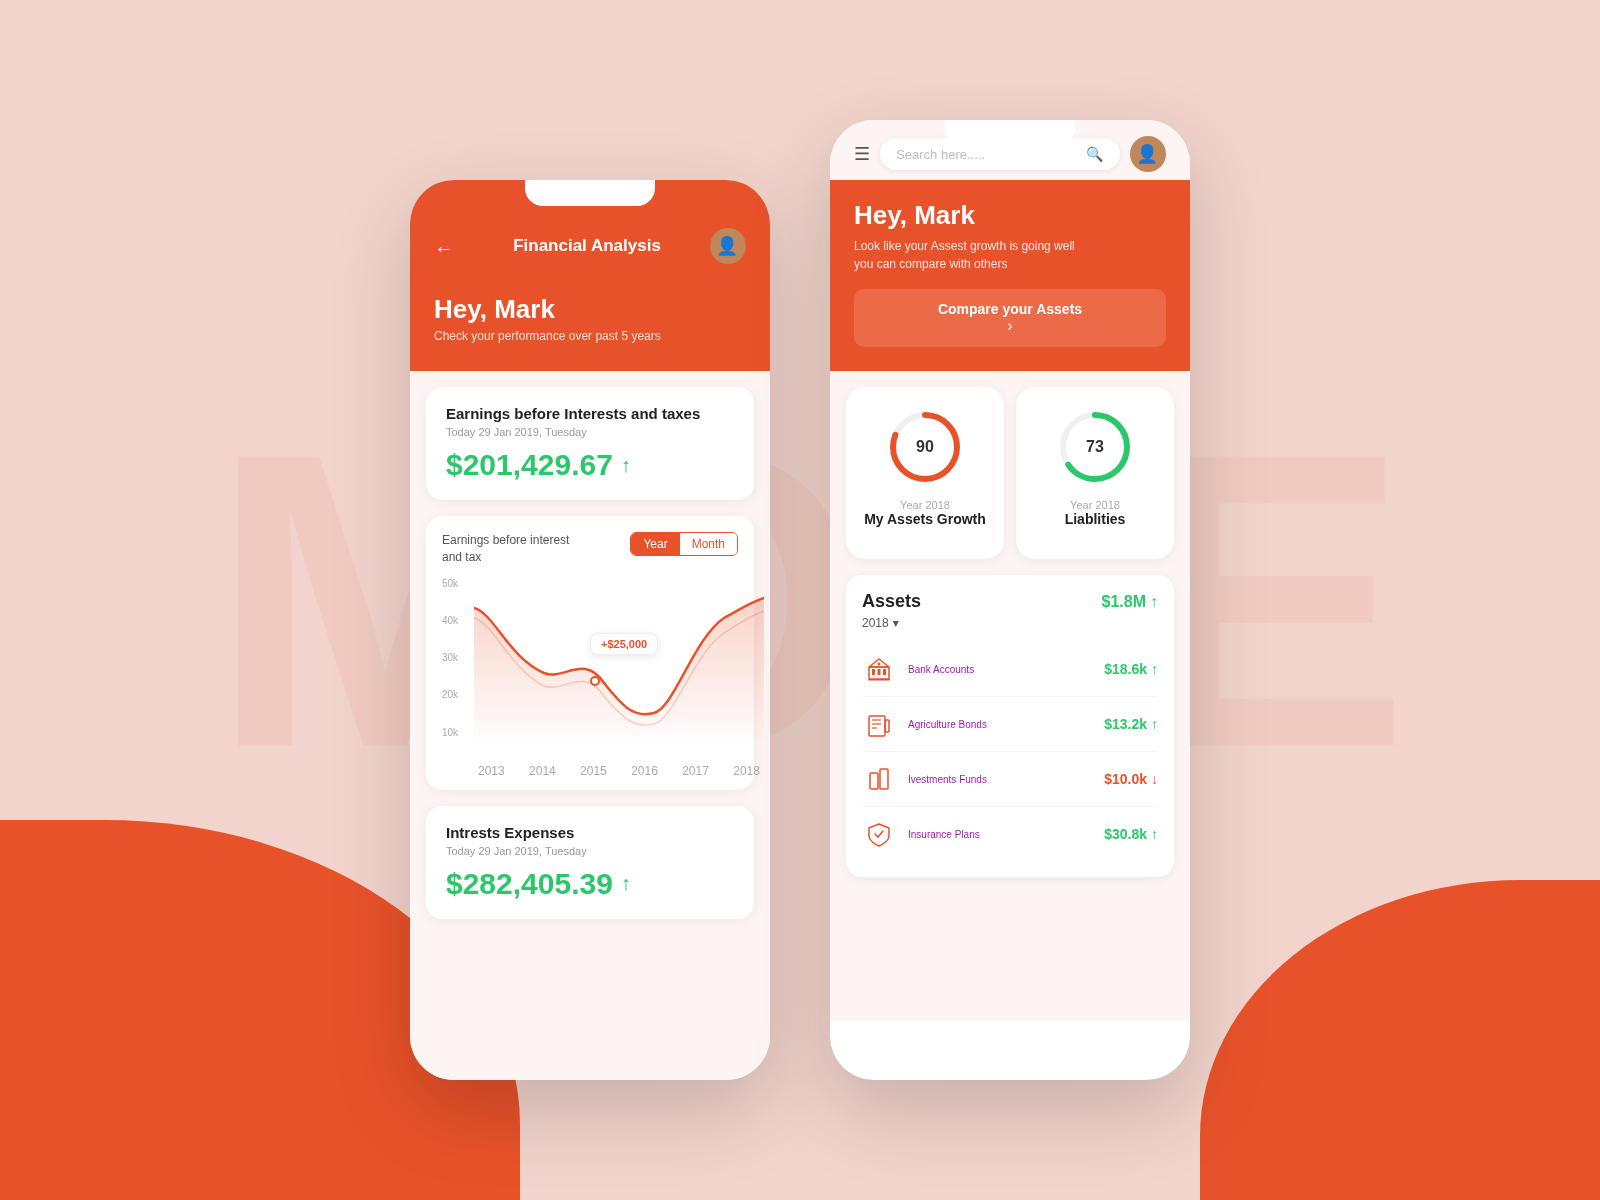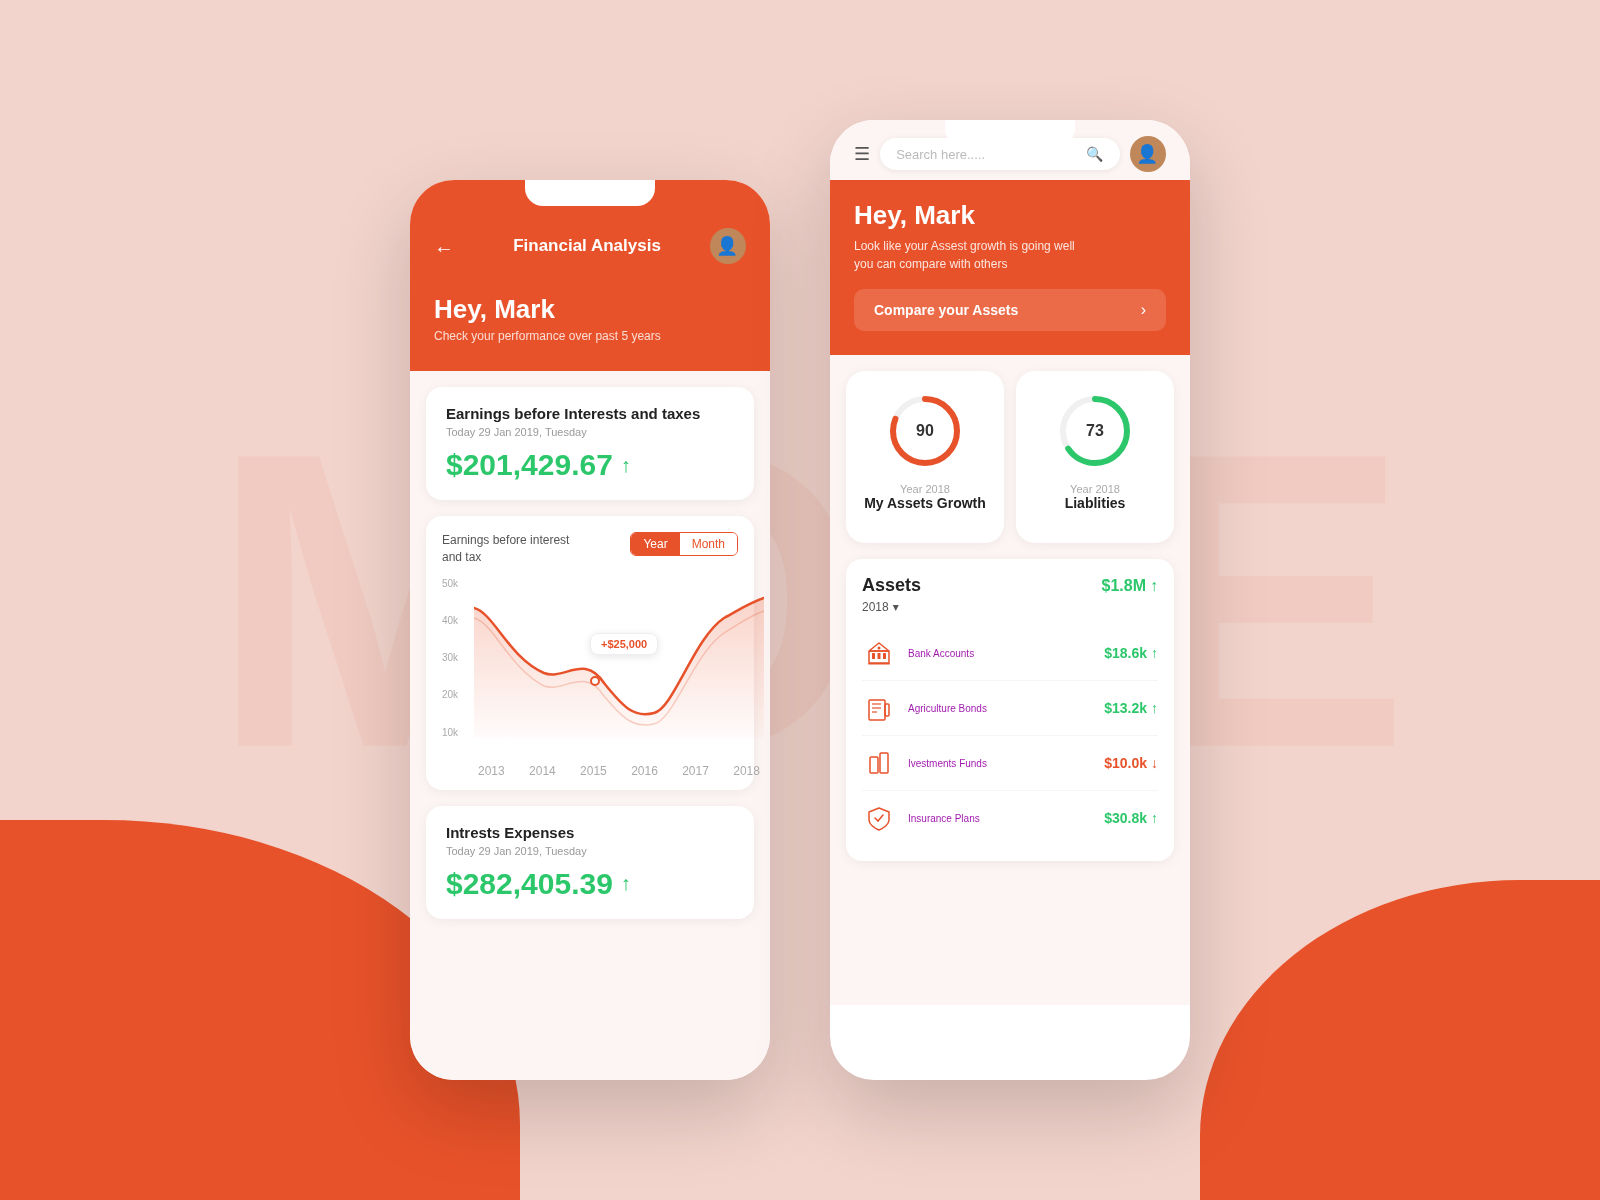--- a/index.html
+++ b/index.html
@@ -346,20 +346,21 @@
       margin-top: 16px;
       background: rgba(255,255,255,0.15);
       border: none;
       border-radius: 10px;
       padding: 12px 20px;
       display: flex;
       align-items: center;
       justify-content: space-between;
       cursor: pointer;
       width: 100%;
+      flex-direction: column;
     }
 
     .compare-btn-text {
       color: #fff;
       font-size: 14px;
       font-weight: 600;
     }
 
     .compare-btn-arrow {
       color: #fff;

